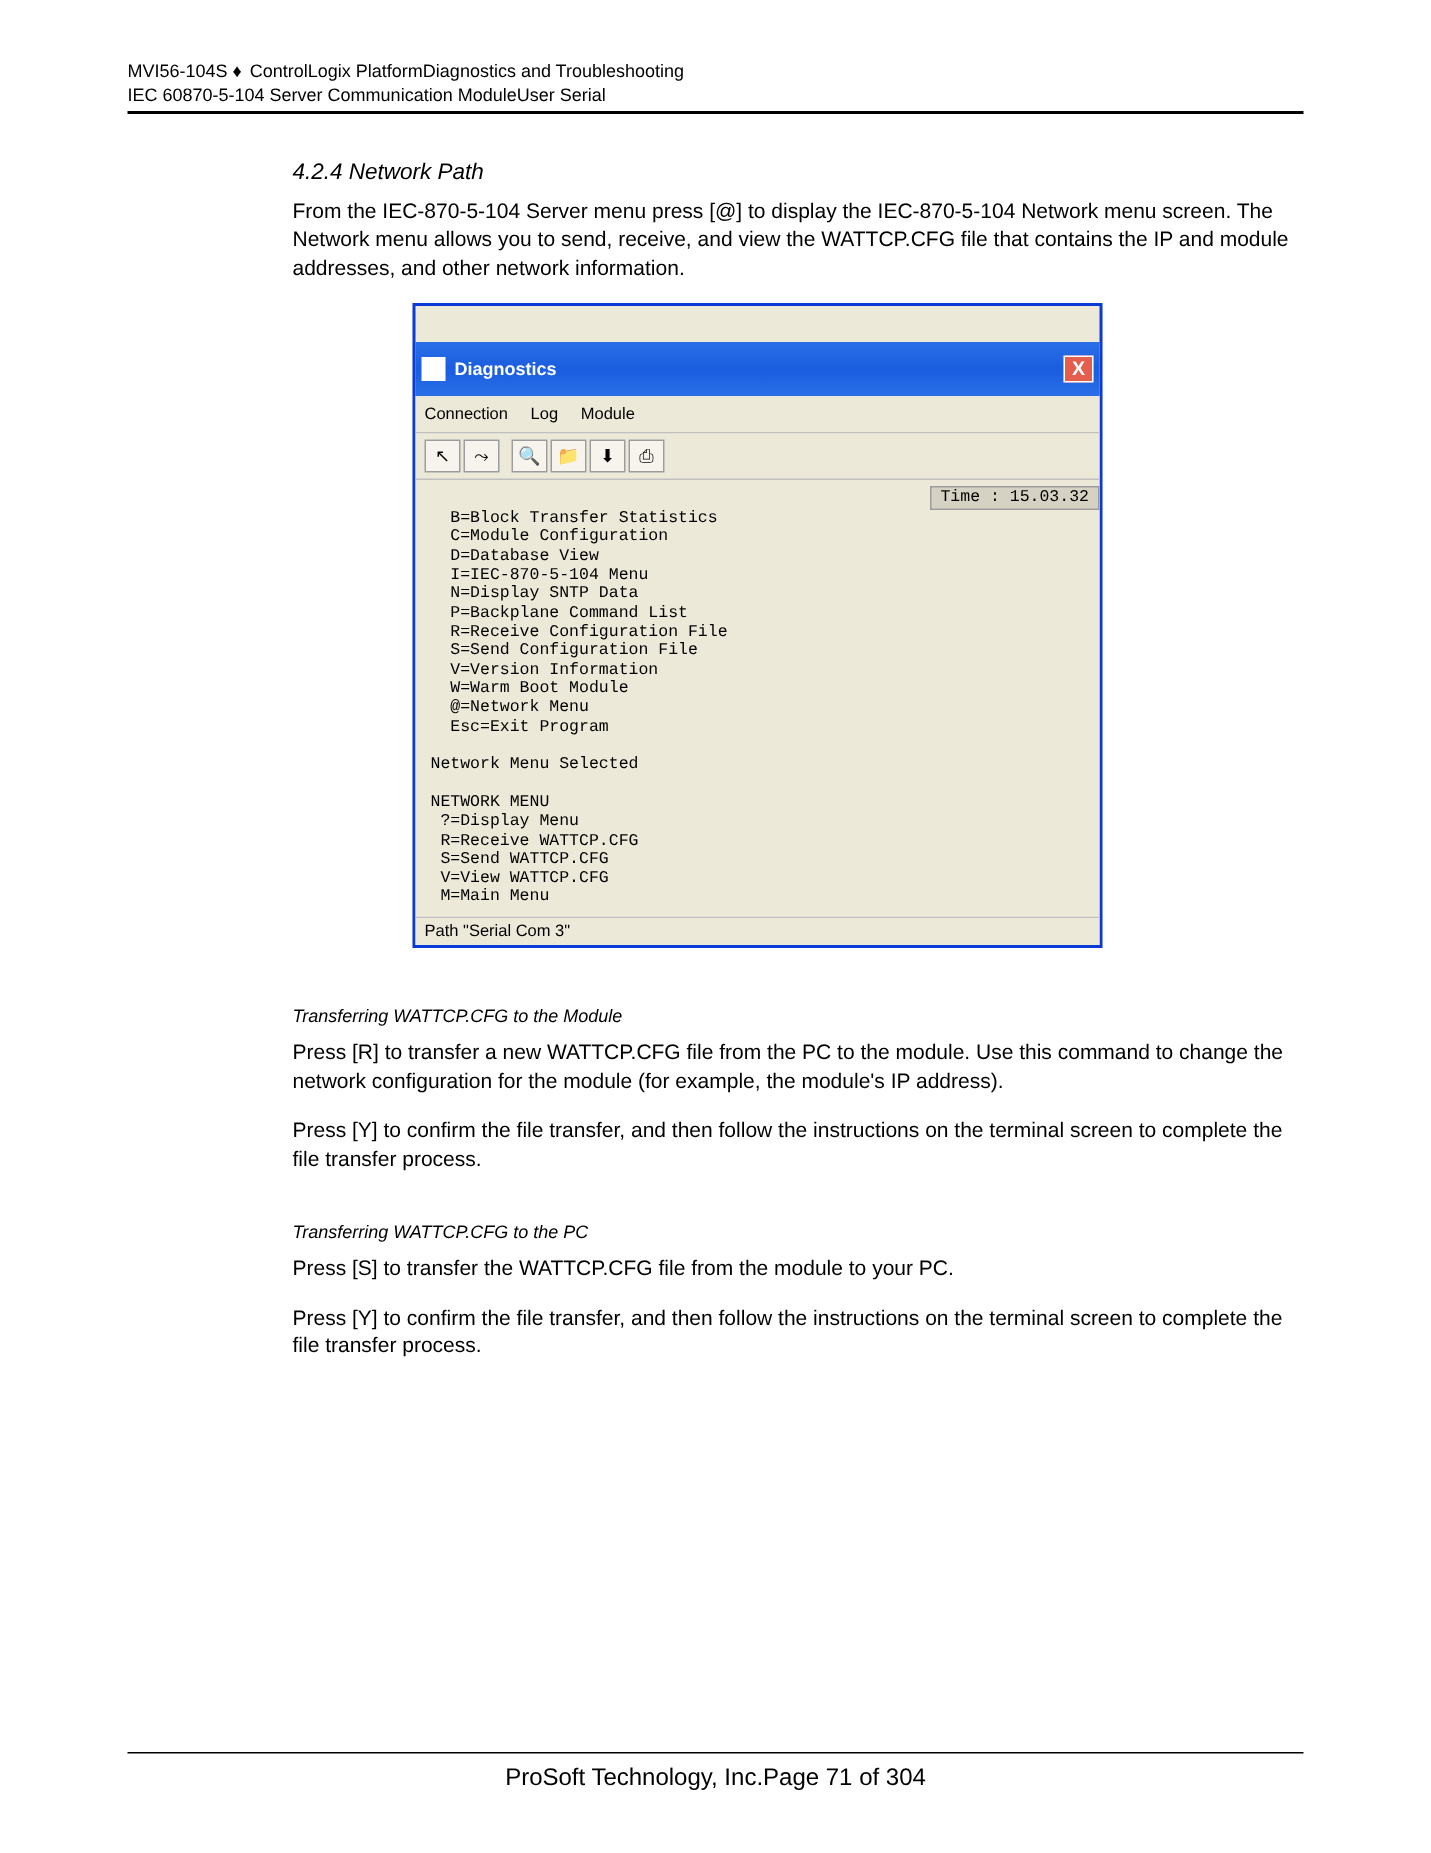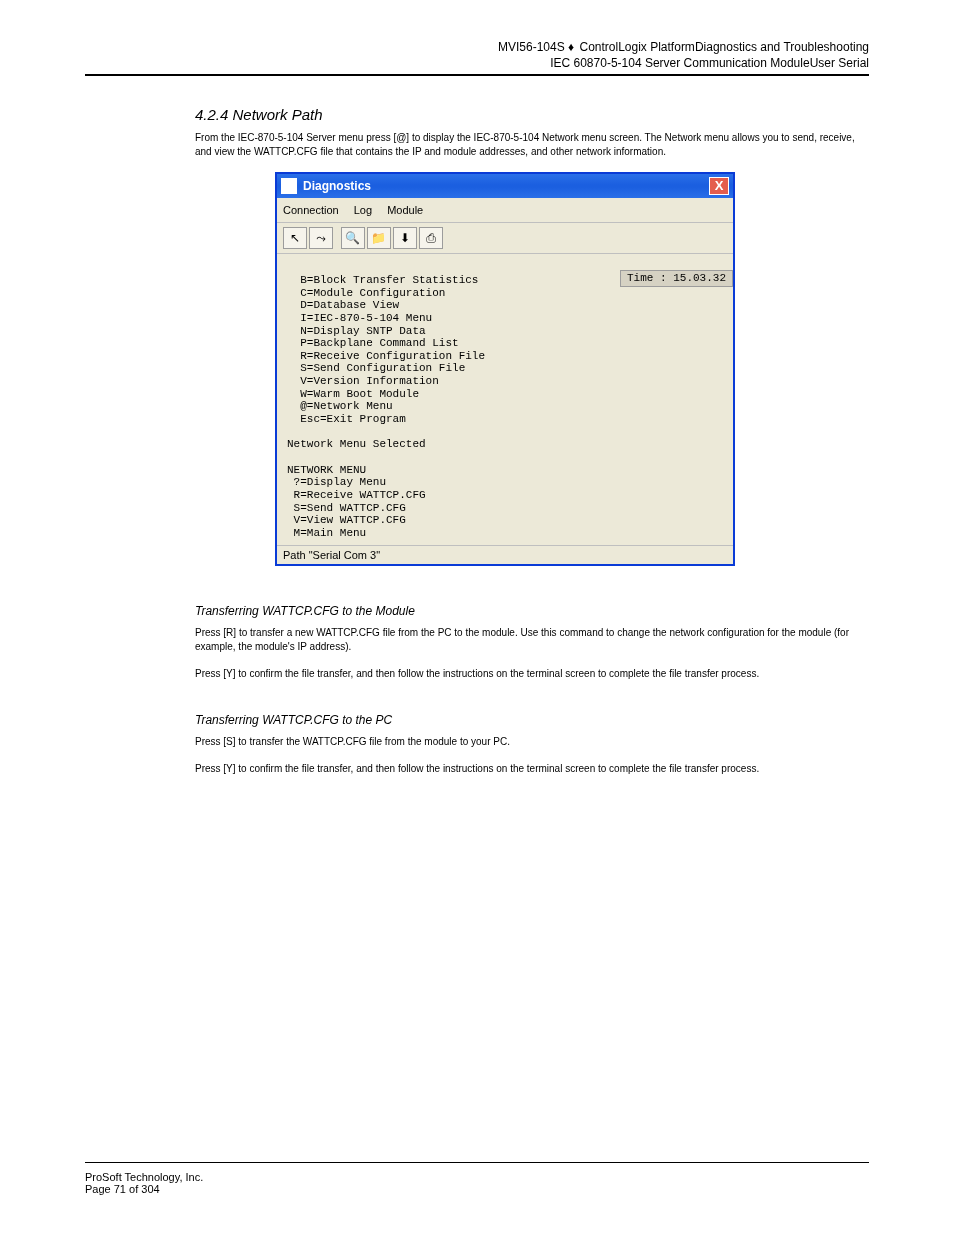--- a/index.html
+++ b/index.html
@@ -12,21 +12,21 @@
     background: #fff;
     width: 954px;
   }
   .page {
     padding: 40px 85px 40px 85px;
     min-height: 1235px;
     position: relative;
   }
   .header-row {
     display: flex;
-    justify-content: flex-end;
+    justify-content: flex-start;
     font-size: 12px;
     margin-bottom: 2px;
   }
   .diamond {
     font-size: 12px;
     margin-right: 2px;
   }
   hr.heavy {
     border: none;
     border-top: 2px solid #000;
@@ -36,21 +36,21 @@
     border: none;
     border-top: 1px solid #000;
     margin: 4px 0 8px 0;
   }
   .section-title {
     font-style: italic;
     font-size: 15px;
     margin: 10px 0 8px 0;
   }
   .body-text {
-    font-size: 10px;
+    font-size: 14px;
     margin: 0 0 14px 0;
     line-height: 1.35;
   }
   .sub-heading {
     font-style: italic;
     font-size: 12px;
     margin: 18px 0 8px 0;
     display: inline-block;
   }
   .indent { margin-left: 110px; }
@@ -61,26 +61,27 @@
   
   .win {
     border: 2px solid #0a3bd6;
     background: #ece9d8;
     width: 460px;
     font-family: Tahoma, Arial, sans-serif;
   }
   .titlebar {
     background: linear-gradient(to bottom, #2a6fe8 0%, #1b5fe0 45%, #1b5fe0 55%, #2a6fe8 100%);
     color: #fff;
-    height: 24px;
+    height: 36px;
     display: flex;
     align-items: center;
     padding: 0 4px;
     font-size: 12px;
     font-weight: bold;
+    margin-top: 24px;
   }
   .titlebar .ticon {
     width: 16px; height: 16px; background:#fff; margin-right:6px;
     display:inline-block;
   }
   .titlebar .ttext { flex: 1; }
   .closebtn {
     width: 20px; height: 18px;
     background: #e45d4d;
     border: 1px solid #fff;
@@ -114,21 +115,21 @@
     background: #ece9d8;
     position: relative;
     padding: 6px 6px 6px 10px;
     font-family: "Courier New", monospace;
     font-size: 11px;
     line-height: 1.15;
     min-height: 260px;
   }
   .time-badge {
     position: absolute;
-    top: 16px; right: 0;
+    top: 4px; right: 0;
     background: #d6d2c3;
     border: 1px solid #9c9c9c;
     padding: 1px 6px;
     font-family: "Courier New", monospace;
     font-size: 11px;
   }
   .term-block { margin-top: 14px; white-space: pre; }
   .statusbar {
     background: #ece9d8;
     border-top: 1px solid #bfbfbf;
@@ -137,22 +138,21 @@
   }
   .footer {
     position: absolute;
     bottom: 40px;
     left: 85px;
     right: 85px;
   }
   .footer-row {
     display: flex;
     justify-content: center;
-    font-size: 11px;
-    flex-direction: column;
+    font-size: 16px;
   }
 </style>
 </head>
 <body>
 
 <div class="page">
 
   <div class="header-row">
     <span>
       <span>MVI56-104S</span>

